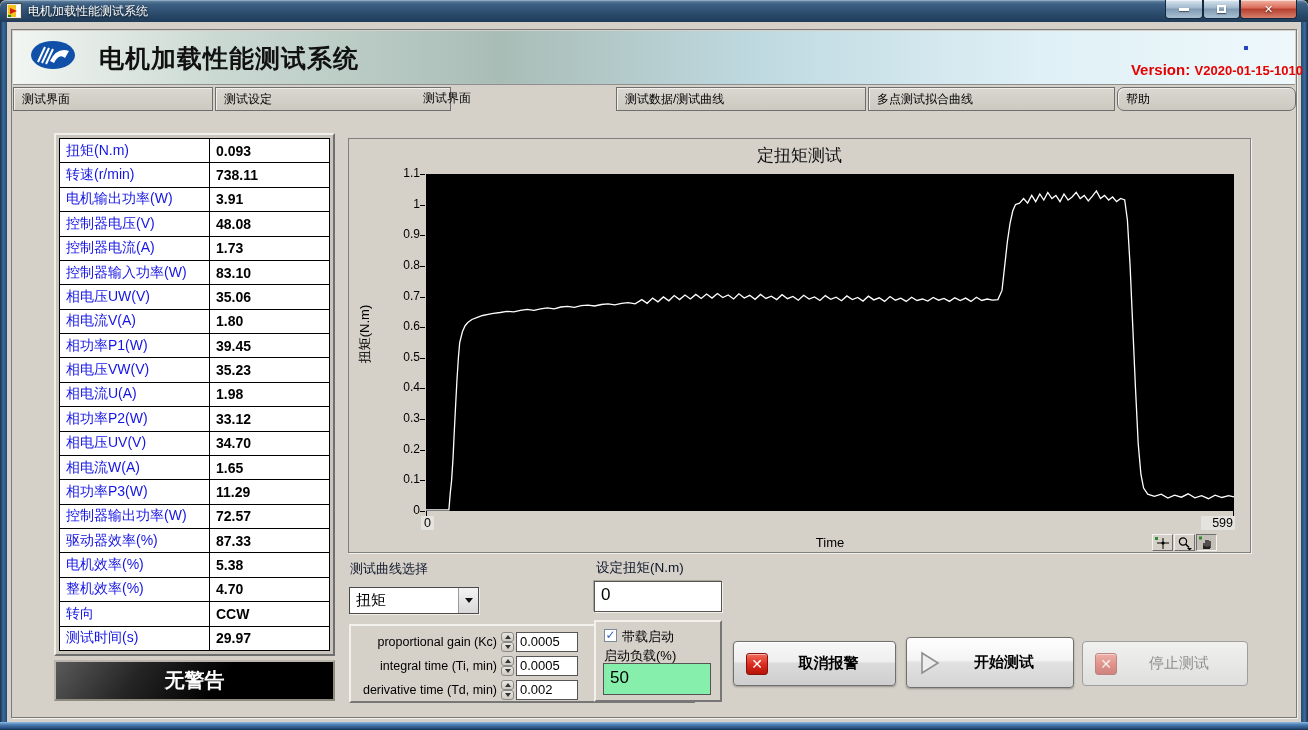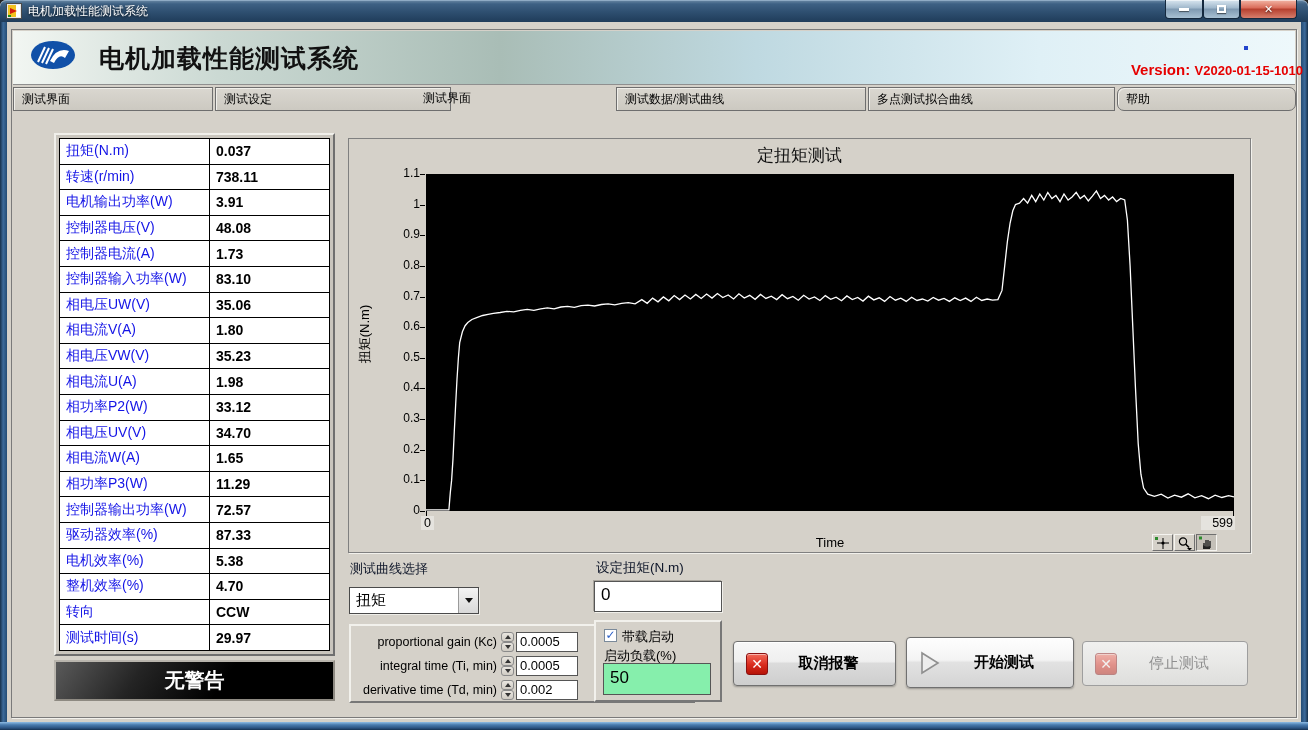--- a/index.html
+++ b/index.html
@@ -176,21 +176,21 @@
       <div class="tab active" style="left: 415px; width: 199px;">测试界面</div>
       <div class="tab inactive" style="left: 616px; width: 250px;">测试数据/测试曲线</div>
       <div class="tab inactive" style="left: 868px; width: 247px;">多点测试拟合曲线</div>
       <div class="tab inactive" style="left: 1117px; width: 179px; border-radius: 7px;">帮助</div>
     </div>
 
   <div class="table-outer">
     <div class="table-inner" id="data-table">
         <div class="trow">
           <div class="tlabel">扭矩(N.m)</div>
-          <div class="tvalue">0.037</div>
+          <div class="tvalue">0.093</div>
         </div>
         <div class="trow">
           <div class="tlabel">转速(r/min)</div>
           <div class="tvalue">738.11</div>
         </div>
         <div class="trow">
           <div class="tlabel">电机输出功率(W)</div>
           <div class="tvalue">3.91</div>
         </div>
         <div class="trow">
@@ -205,20 +205,24 @@
           <div class="tlabel">控制器输入功率(W)</div>
           <div class="tvalue">83.10</div>
         </div>
         <div class="trow">
           <div class="tlabel">相电压UW(V)</div>
           <div class="tvalue">35.06</div>
         </div>
         <div class="trow">
           <div class="tlabel">相电流V(A)</div>
           <div class="tvalue">1.80</div>
+        </div>
+        <div class="trow">
+          <div class="tlabel">相功率P1(W)</div>
+          <div class="tvalue">39.45</div>
         </div>
         <div class="trow">
           <div class="tlabel">相电压VW(V)</div>
           <div class="tvalue">35.23</div>
         </div>
         <div class="trow">
           <div class="tlabel">相电流U(A)</div>
           <div class="tvalue">1.98</div>
         </div>
         <div class="trow">

